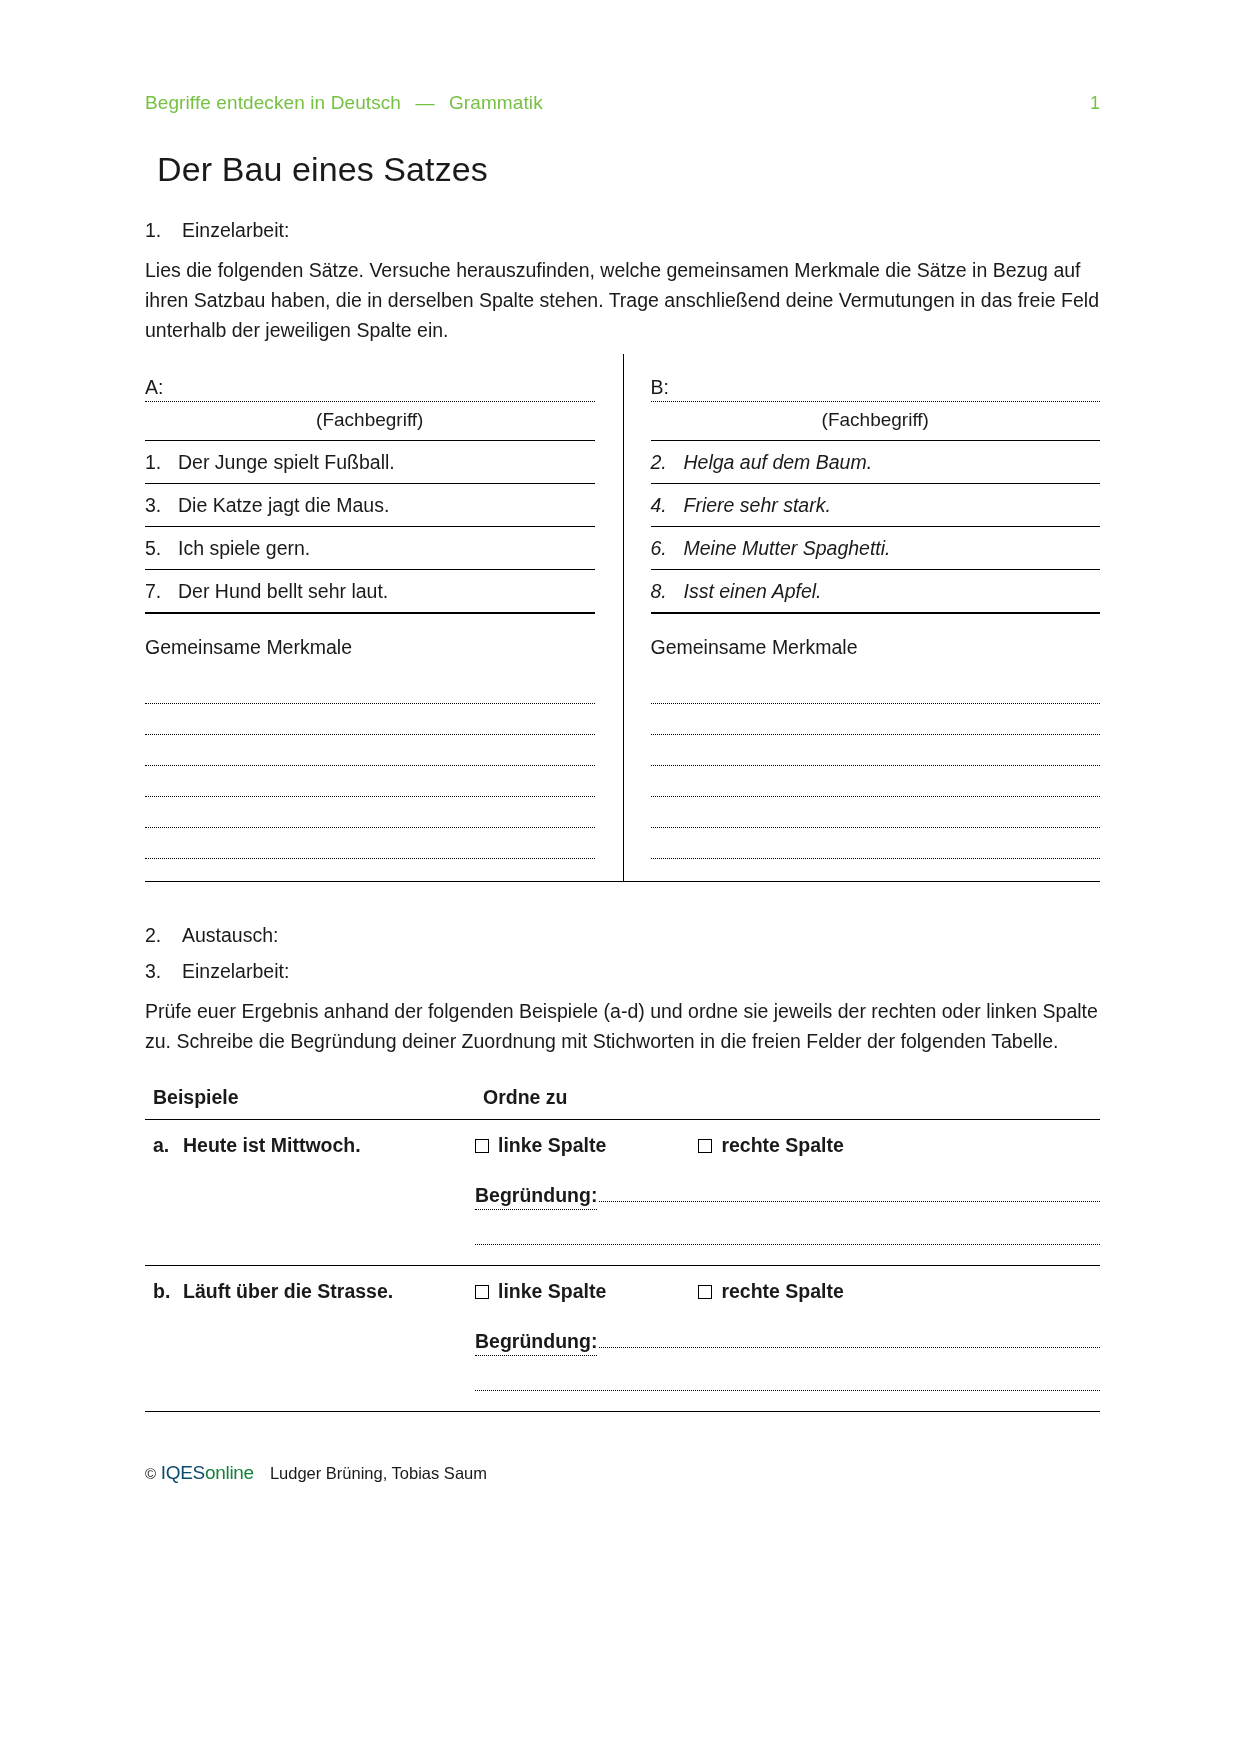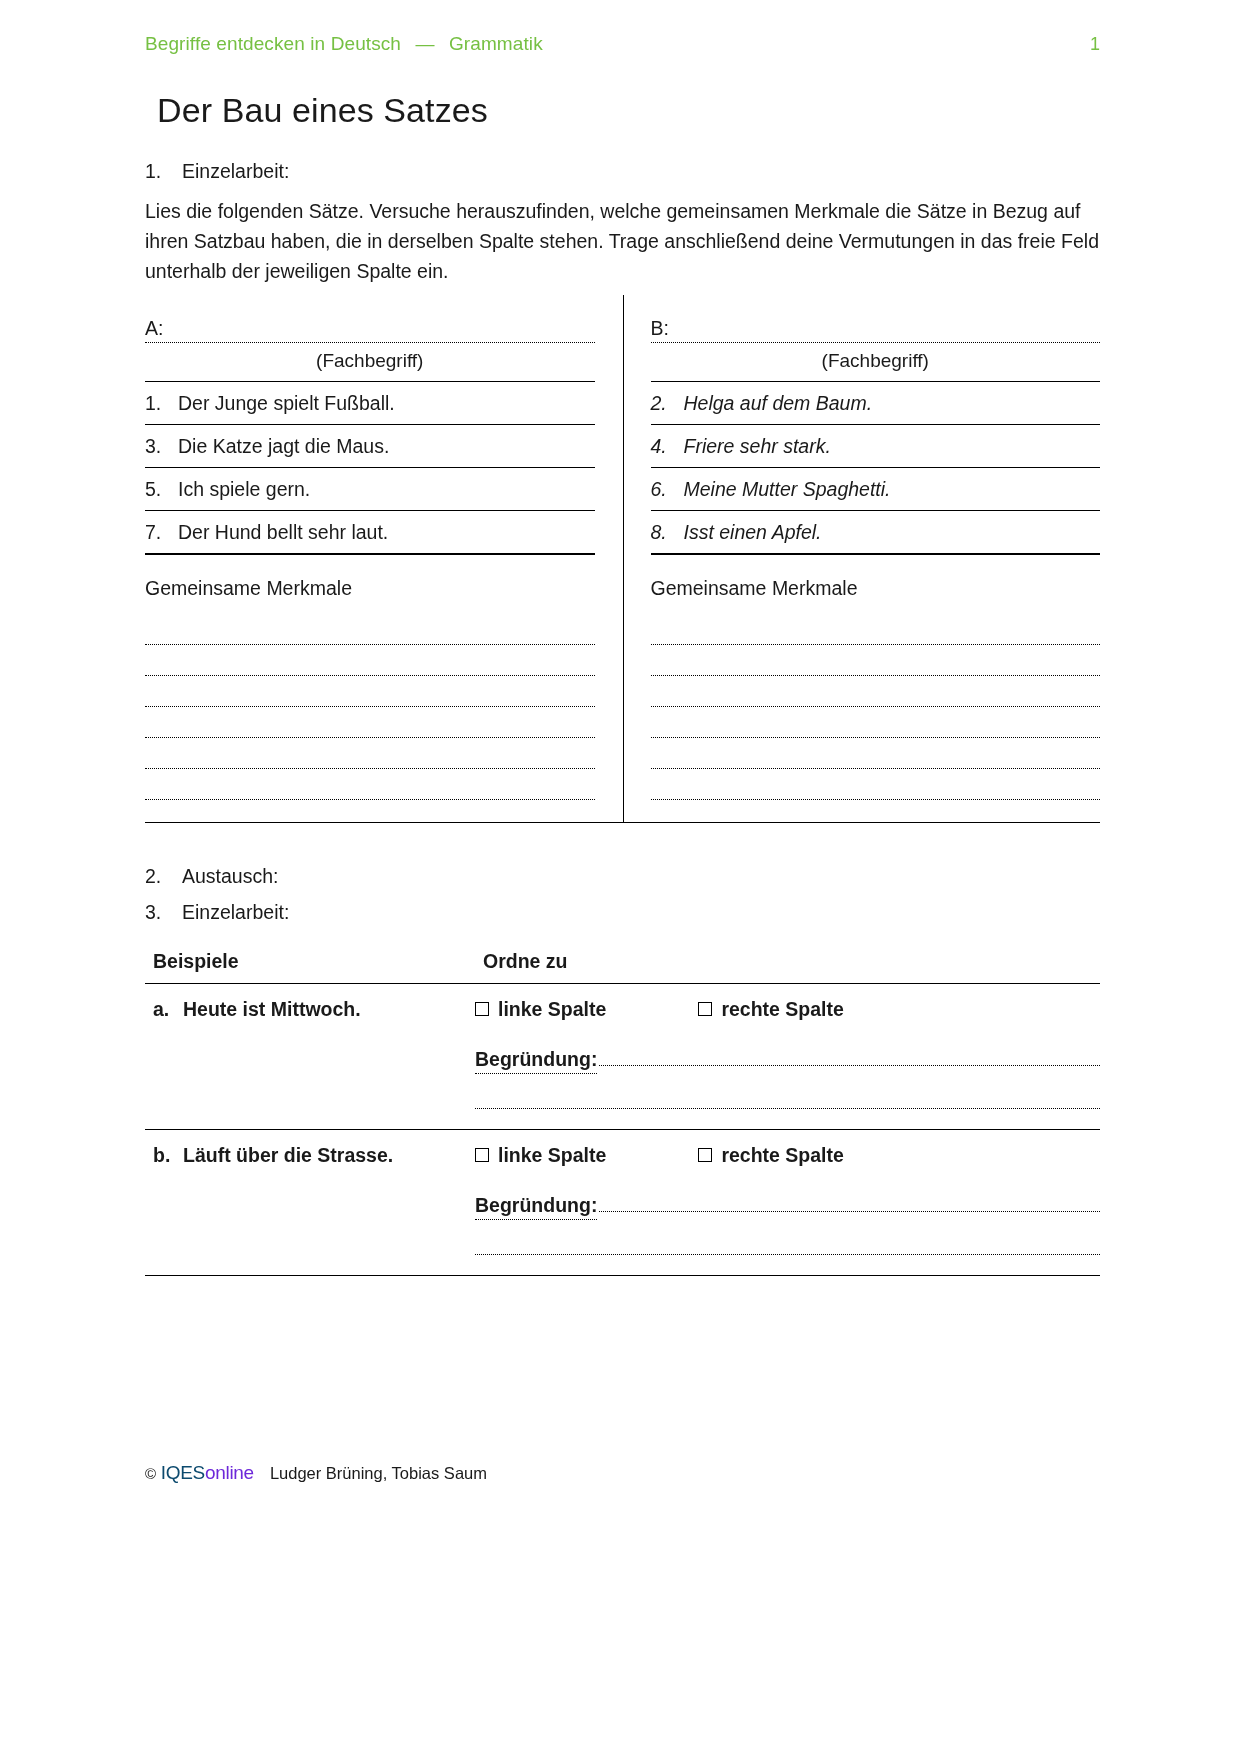--- a/index.html
+++ b/index.html
@@ -13,21 +13,21 @@
     font-family: "Liberation Sans", sans-serif;
     color: #1a1a1a;
     position: relative;
     overflow: hidden;
   }
   .page {
     position: relative;
     width: 1240px;
     height: 1542px;
     box-sizing: border-box;
-    padding: 33px 140px 0 145px;
+    padding: 92px 140px 0 145px;
   }
 
   
   .header {
     display: flex;
     align-items: baseline;
     justify-content: space-between;
     font-size: 19px;
     color: #76c043;
     margin-bottom: 36px;
@@ -200,21 +200,21 @@
     align-items: baseline;
     font-size: 16px;
   }
   .logo {
     font-size: 19px;
     letter-spacing: -0.3px;
     margin-right: 16px;
   }
   .logo .c { color: #1a1a1a; font-size: 15px; }
   .logo .iqes { color: #0c4a6e; font-weight: normal; }
-  .logo .online { color: #6d28d9; }
+  .logo .online { color: #15803d; }
   .footer-authors { font-size: 16.5px; }
 </style>
 </head>
 <body>
 
 <div class="page">
 
   <div class="header">
     <div class="header-left">
       <span>Begriffe entdecken in Deutsch</span>
@@ -308,20 +308,21 @@
 
   <div class="step">
     <span class="step-num">2.</span>
     <span class="step-label">Austausch:</span>
   </div>
 
   <div class="step">
     <span class="step-num">3.</span>
     <span class="step-label">Einzelarbeit:</span>
   </div>
+  <p class="body">Prüfe euer Ergebnis anhand der folgenden Beispiele (a-d) und ordne sie jeweils der rechten oder linken Spalte zu. Schreibe die Begründung deiner Zuordnung mit Stichworten in die freien Felder der folgenden Tabelle.</p>
 
   <div class="table2">
     <div class="t2-head">
       <div class="c1">Beispiele</div>
       <div class="c2">Ordne zu</div>
     </div>
 
     <div class="t2-row">
       <div class="c1">
         <span class="ex-letter">a.</span>

